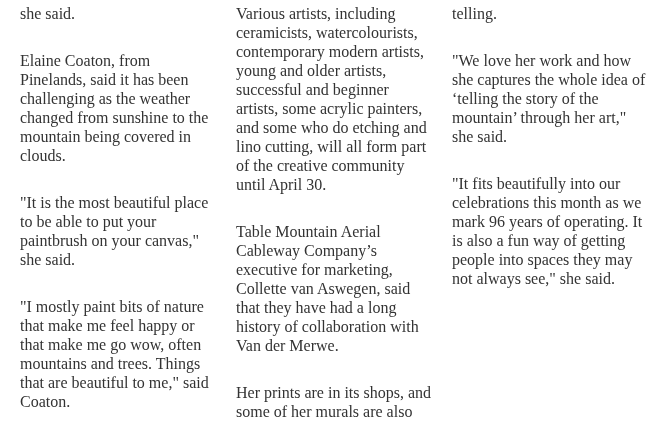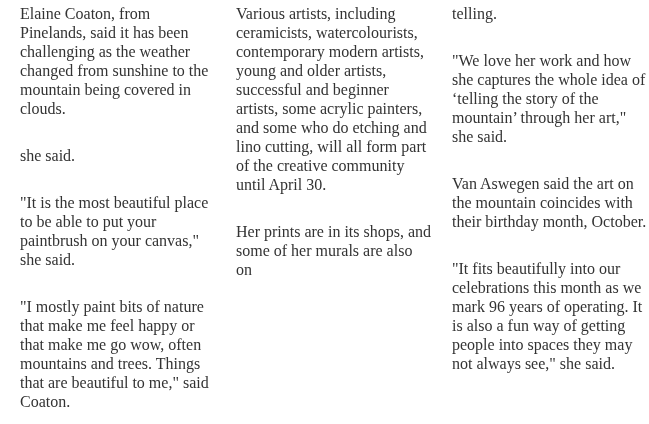--- a/index.html
+++ b/index.html
@@ -34,28 +34,28 @@
     margin: 0 0 28px 0;
     padding: 0;
     text-align: left;
   }
 </style>
 </head>
 <body>
 
 <div class="article">
   <div class="article-column">
+    <p>she said.</p>
     <p>Elaine Coaton, from Pinelands, said it has been challenging as the weather changed from sunshine to the mountain being covered in clouds.</p>
-    <p>she said.</p>
     <p>"It is the most beautiful place to be able to put your paintbrush on your canvas," she said.</p>
     <p>"I mostly paint bits of nature that make me feel happy or that make me go wow, often mountains and trees. Things that are beautiful to me," said Coaton.</p>
   </div>
   <div class="article-column">
     <p>Various artists, including ceramicists, watercolourists, contemporary modern artists, young and older artists, successful and beginner artists, some acrylic painters, and some who do etching and lino cutting, will all form part of the creative community until April 30.</p>
+    <p>Table Mountain Aerial Cableway Company’s executive for marketing, Collette van Aswegen, said that they have had a long history of collaboration with Van der Merwe.</p>
     <p>Her prints are in its shops, and some of her murals are also on</p>
   </div>
   <div class="article-column">
     <p>telling.</p>
     <p>"We love her work and how she captures the whole idea of ‘telling the story of the mountain’ through her art," she said.</p>
-    <p>Van Aswegen said the art on the mountain coincides with their birthday month, October.</p>
     <p>"It fits beautifully into our celebrations this month as we mark 96 years of operating. It is also a fun way of getting people into spaces they may not always see," she said.</p>
   </div>
 </div>
 
 </body></html>

